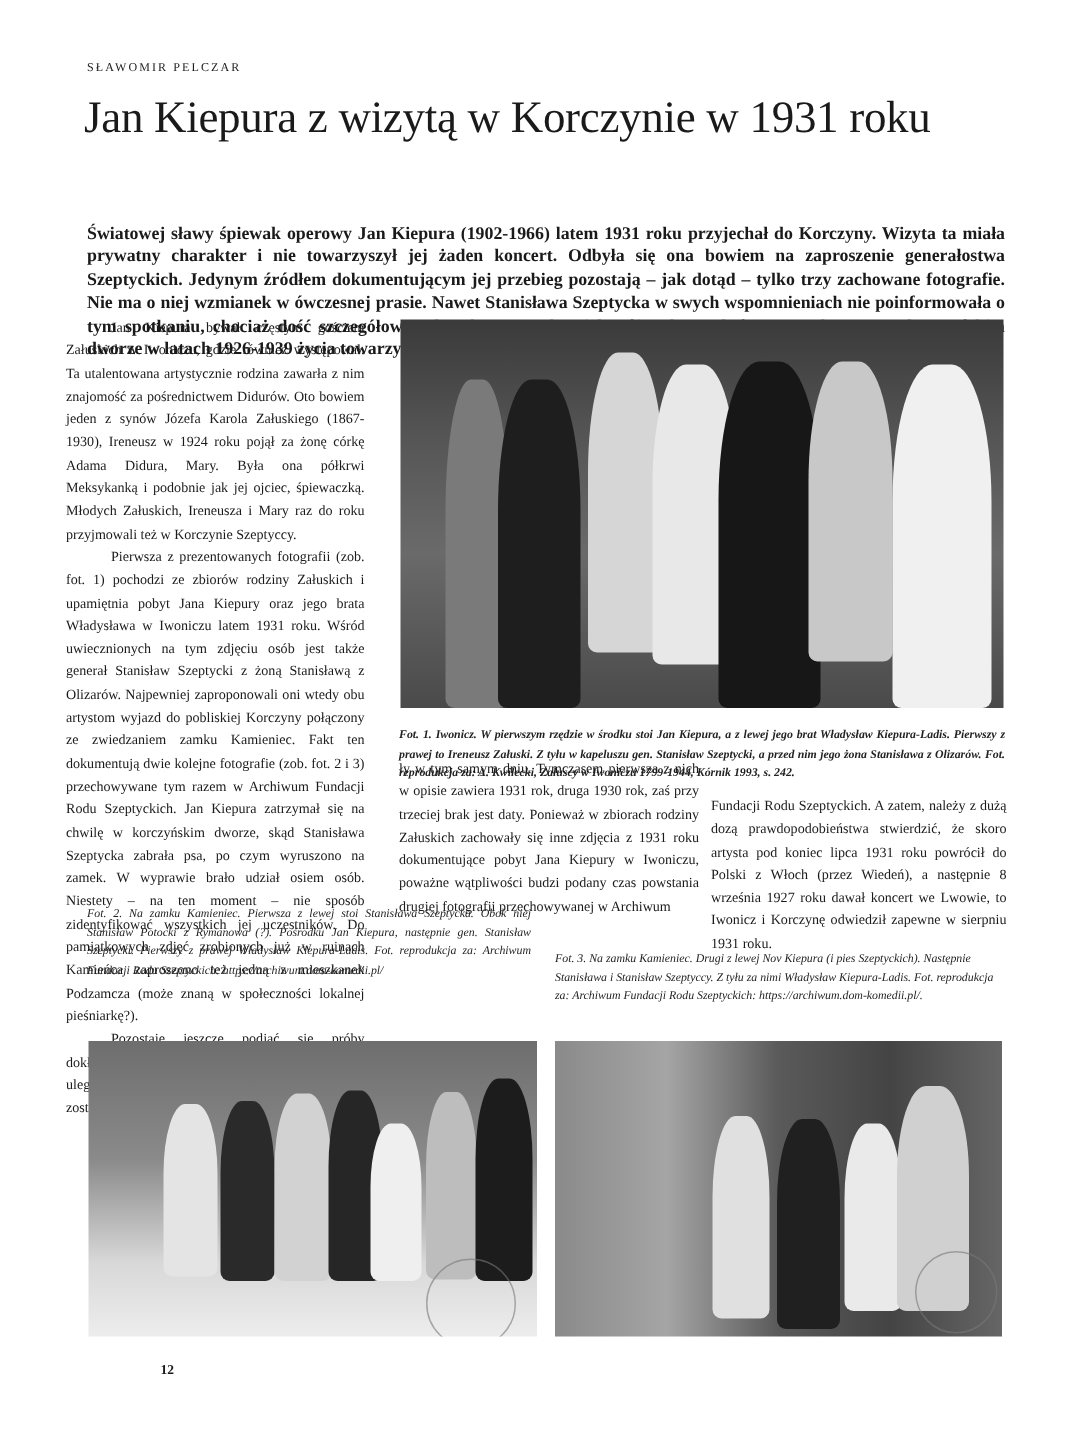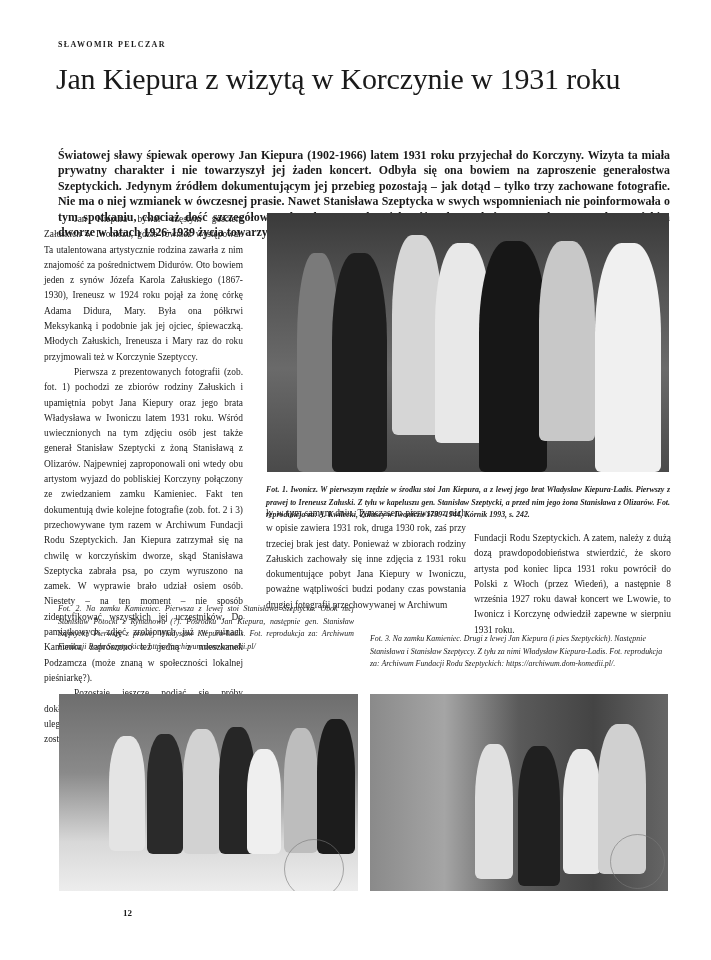--- a/index.html
+++ b/index.html
@@ -1,36 +1,36 @@
 <!DOCTYPE html>
 <html><head>
 <meta charset="utf-8">
 <style>
   * { box-sizing: border-box; margin: 0; padding: 0; }
   html, body { width: 711px; height: 960px; background: #fff; overflow: hidden; }
   body { position: relative; font-family: "DejaVu Serif", "Liberation Serif", serif; color: #1a1a1a; }
-  .author { position: absolute; left: 58px; top: 40px; font-size: 8px; letter-spacing: 1.4px; font-weight: bold; font-family: "Liberation Serif", serif; }
+  .author { position: absolute; left: 58px; top: 40px; font-size: 8px; letter-spacing: 1.4px; font-weight: normal; font-family: "Liberation Serif", serif; }
   .title { position: absolute; left: 56px; top: 62px; font-size: 30px; font-family: "Liberation Serif", serif; font-weight: normal; letter-spacing: -0.2px; white-space: nowrap; text-align: center; }
   .lead { position: absolute; left: 58px; top: 110px; width: 612px; font-family: "Liberation Serif", serif; font-weight: bold; font-size: 11.9px; line-height: 15.4px; text-align: justify; margin-top: 38px; }
   .col { position: absolute; font-family: "Liberation Serif", serif; font-size: 9.4px; line-height: 15.3px; text-align: justify; hyphens: auto; }
   .col p { text-indent: 30px; }
   .col1 { left: 44px; top: 212px; width: 199px; }
   .col2 { left: 266px; top: 506px; width: 200px; }
   .col3 { left: 474px; top: 531px; width: 197px; }
   .caption { position: absolute; font-family: "Liberation Serif", serif; font-style: italic; font-size: 7.9px; line-height: 12.6px; text-align: justify; color: #222; }
   .cap1 { left: 266px; top: 484px; width: 404px; font-weight: bold; }
   .cap2 { left: 58px; top: 603px; width: 296px; }
   .cap3 { left: 370px; top: 633px; width: 301px; text-align: left; }
   .photo { position: absolute; overflow: hidden; }
   .photo1 { left: 267px; top: 213px; width: 402px; height: 259px; background: linear-gradient(180deg,#3a3a3a 0%,#555 30%,#6a6a6a 60%,#4a4a4a 100%); }
   .photo2 { left: 59px; top: 694px; width: 299px; height: 197px; background: linear-gradient(180deg,#6e6e6e 0%,#8a8a8a 40%,#d8d8d8 75%,#ededed 100%); }
   .photo3 { left: 370px; top: 694px; width: 298px; height: 197px; background: linear-gradient(90deg,#8a8a8a 0%,#a5a5a5 25%,#5a5a5a 50%,#444 75%,#666 100%); }
   .fig { position: absolute; border-radius: 40% 40% 6px 6px; }
   .stamp { position: absolute; border: 1px solid rgba(120,120,120,0.6); border-radius: 50%; }
-  .pageno { position: absolute; left: 123px; top: 908px; font-size: 9px; font-weight: bold; font-family: "Liberation Serif", serif; }
+  .pageno { position: absolute; left: 107px; top: 908px; font-size: 9px; font-weight: bold; font-family: "Liberation Serif", serif; }
 </style>
 </head>
 <body>
 
 <div class="author">SŁAWOMIR PELCZAR</div>
 <h1 class="title">Jan Kiepura z wizytą w Korczynie w 1931 roku</h1>
 <p class="lead">Światowej sławy śpiewak operowy Jan Kiepura (1902-1966) latem 1931 roku przyjechał do Korczyny. Wizyta ta miała prywatny charakter i nie towarzyszył jej żaden koncert. Odbyła się ona bowiem na zaproszenie generałostwa Szeptyckich. Jedynym źródłem dokumentującym jej przebieg pozostają – jak dotąd – tylko trzy zachowane fotografie. Nie ma o niej wzmianek w ówczesnej prasie. Nawet Stanisława Szeptycka w swych wspomnieniach nie poinformowała o tym spotkaniu, chociaż dość szczegółowo scharakteryzowała wiele różnych aspektów prowadzonego w korczyńskim dworze w latach 1926-1939 życia towarzyskiego.</p>
 
 <div class="col col1">
   <p>Jan Kiepura bywał częstym gościem Załuskich w Iwoniczu, gdzie również występował. Ta utalentowana artystycznie rodzina zawarła z nim znajomość za pośrednictwem Didurów. Oto bowiem jeden z synów Józefa Karola Załuskiego (1867-1930), Ireneusz w 1924 roku pojął za żonę córkę Adama Didura, Mary. Była ona półkrwi Meksykanką i podobnie jak jej ojciec, śpiewaczką. Młodych Załuskich, Ireneusza i Mary raz do roku przyjmowali też w Korczynie Szeptyccy.</p>
@@ -50,21 +50,21 @@
 <p class="caption cap1">Fot. 1. Iwonicz. W pierwszym rzędzie w środku stoi Jan Kiepura, a z lewej jego brat Władysław Kiepura-Ladis. Pierwszy z prawej to Ireneusz Załuski. Z tyłu w kapeluszu gen. Stanisław Szeptycki, a przed nim jego żona Stanisława z Olizarów. Fot. reprodukcja za: A. Kwilecki, Załuscy w Iwoniczu 1799-1944, Kórnik 1993, s. 242.</p>
 
 <div class="col col2">
   <div>ły w tym samym dniu. Tymczasem pierwsza z nich w opisie zawiera 1931 rok, druga 1930 rok, zaś przy trzeciej brak jest daty. Ponieważ w zbiorach rodziny Załuskich zachowały się inne zdjęcia z 1931 roku dokumentujące pobyt Jana Kiepury w Iwoniczu, poważne wątpliwości budzi podany czas powstania drugiej fotografii przechowywanej w Archiwum</div>
 </div>
 <div class="col col3">
   <div>Fundacji Rodu Szeptyckich. A zatem, należy z dużą dozą prawdopodobieństwa stwierdzić, że skoro artysta pod koniec lipca 1931 roku powrócił do Polski z Włoch (przez Wiedeń), a następnie 8 września 1927 roku dawał koncert we Lwowie, to Iwonicz i Korczynę odwiedził zapewne w sierpniu 1931 roku.</div>
 </div>
 
 <p class="caption cap2">Fot. 2. Na zamku Kamieniec. Pierwsza z lewej stoi Stanisława Szeptycka. Obok niej Stanisław Potocki z Rymanowa (?). Pośrodku Jan Kiepura, następnie gen. Stanisław Szeptycki. Pierwszy z prawej Władysław Kiepura-Ladis. Fot. reprodukcja za: Archiwum Fundacji Rodu Szeptyckich: https://archiwum.dom-komedii.pl/</p>
-<p class="caption cap3">Fot. 3. Na zamku Kamieniec. Drugi z lewej Jan Kiepura (i pies Szeptyckich). Następnie Stanisława i Stanisław Szeptyccy. Z tyłu za nimi Władysław Kiepura-Ladis. Fot. reprodukcja za: Archiwum Fundacji Rodu Szeptyckich: https://archiwum.dom-komedii.pl/.</p>
+<p class="caption cap3">Fot. 3. Na zamku Kamieniec. Drugi z lewej Nov Kiepura (i pies Szeptyckich). Następnie Stanisława i Stanisław Szeptyccy. Z tyłu za nimi Władysław Kiepura-Ladis. Fot. reprodukcja za: Archiwum Fundacji Rodu Szeptyckich: https://archiwum.dom-komedii.pl/.</p>
 
 <div class="photo photo2" title="Group photo at castle ruins with a dog and archive stamp">
   <div class="fig" style="left:50px;top:42px;width:36px;height:115px;background:#e4e4e4;"></div>
   <div class="fig" style="left:88px;top:40px;width:36px;height:120px;background:#2a2a2a;"></div>
   <div class="fig" style="left:124px;top:35px;width:38px;height:125px;background:#d2d2d2;"></div>
   <div class="fig" style="left:160px;top:33px;width:36px;height:127px;background:#262626;"></div>
   <div class="fig" style="left:188px;top:55px;width:34px;height:105px;background:#efefef;"></div>
   <div class="fig" style="left:225px;top:34px;width:34px;height:125px;background:#bdbdbd;"></div>
   <div class="fig" style="left:258px;top:25px;width:38px;height:135px;background:#1c1c1c;"></div>
   <div class="stamp" style="left:225px;top:145px;width:60px;height:60px;"></div>

